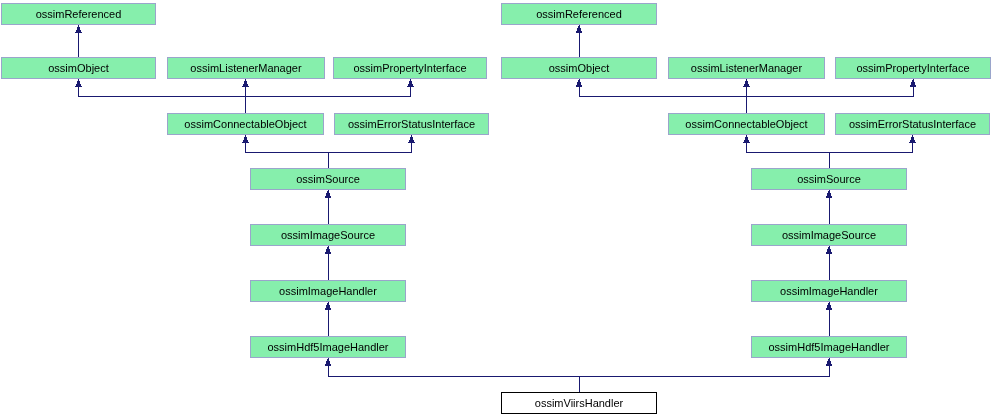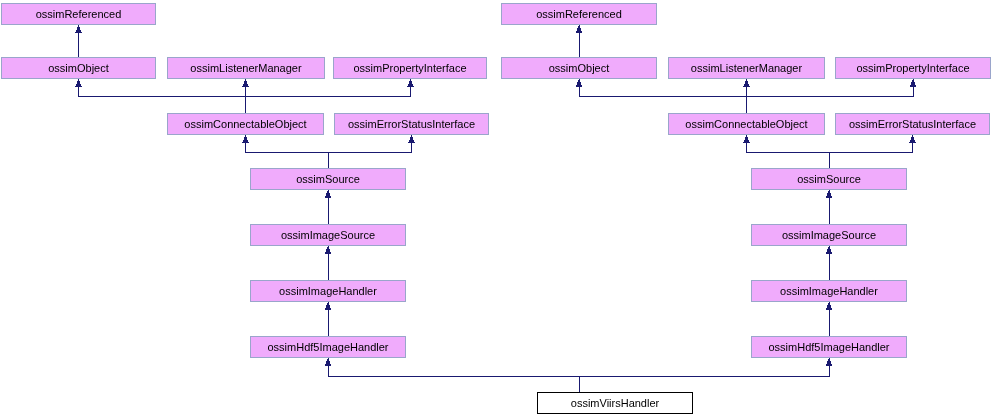--- a/index.html
+++ b/index.html
@@ -17,21 +17,21 @@
     position: absolute;
     left: 0; top: 0;
     width: 992px; height: 416px;
     shape-rendering: crispEdges;
   }
   .node {
     position: absolute;
     box-sizing: border-box;
     height: 22px;
     border: 1px solid #9aa5cb;
-    background: #f0abfc;
+    background: #86efac;
     display: flex;
     align-items: center;
     justify-content: center;
     text-align: center;
     white-space: nowrap;
     cursor: pointer;
   }
   .node.current {
     border-color: #000000;
     background: #ffffff;
@@ -147,16 +147,16 @@
     </div>
     <div class="node" style="left: 751px; top: 224px; width: 156px; height: 22px;">
       <span>ossimImageSource</span>
     </div>
     <div class="node" style="left: 751px; top: 280px; width: 156px; height: 22px;">
       <span>ossimImageHandler</span>
     </div>
     <div class="node" style="left: 751px; top: 336px; width: 156px; height: 22px;">
       <span>ossimHdf5ImageHandler</span>
     </div>
-    <div class="node current" style="left: 501px; top: 392px; width: 156px; height: 22px; margin-left: 36px;">
+    <div class="node current" style="left: 501px; top: 392px; width: 156px; height: 22px;">
       <span>ossimViirsHandler</span>
     </div>
   </div>
 
 </body></html>

